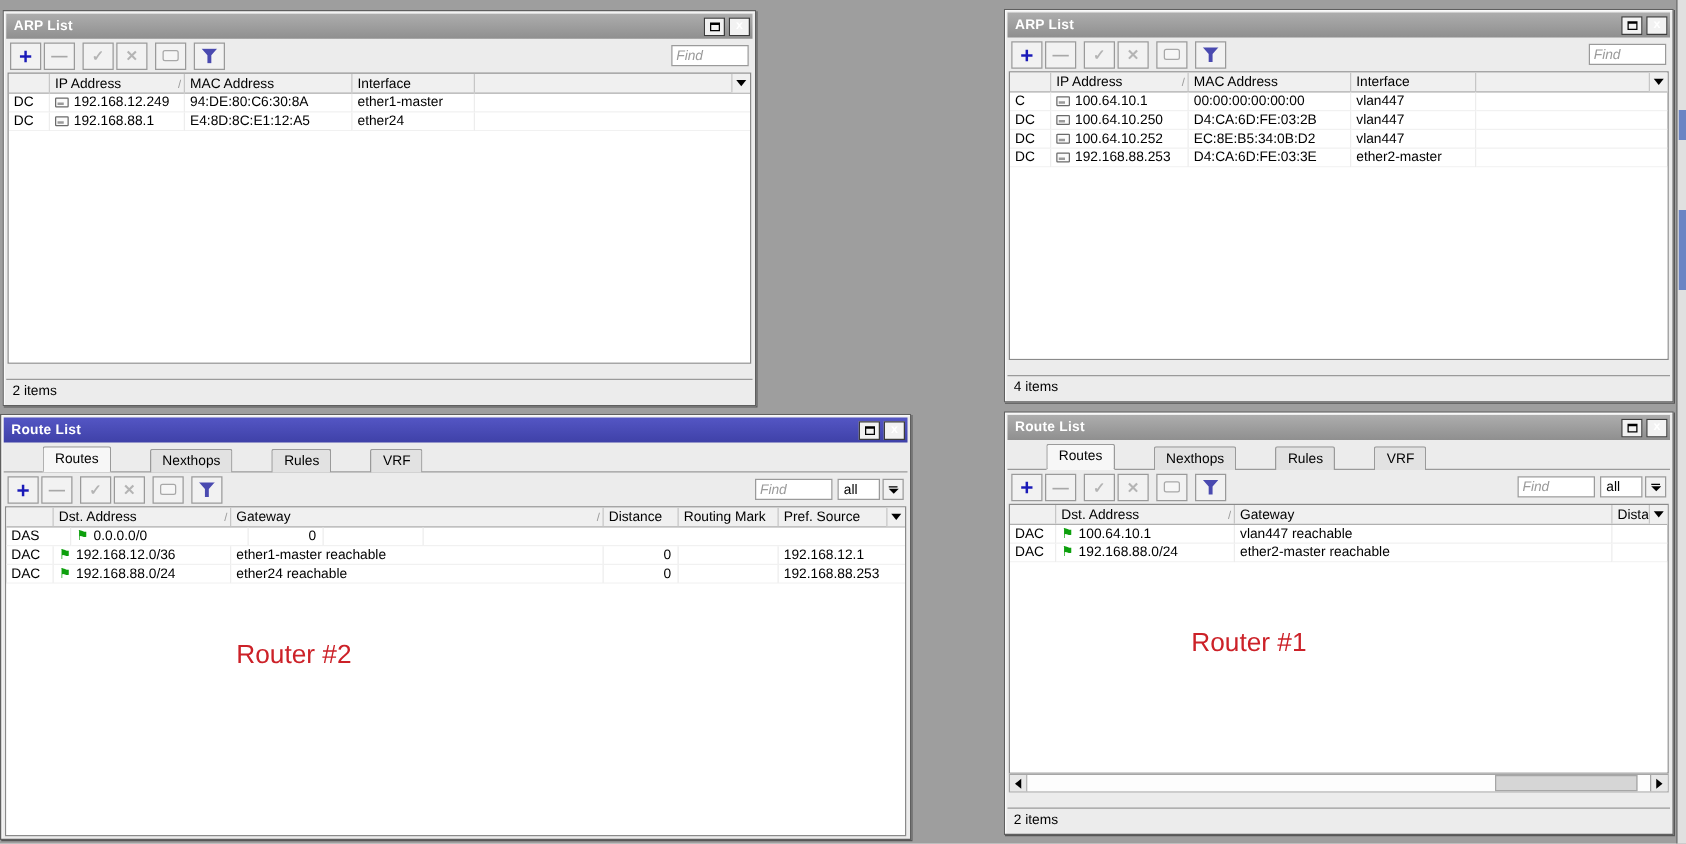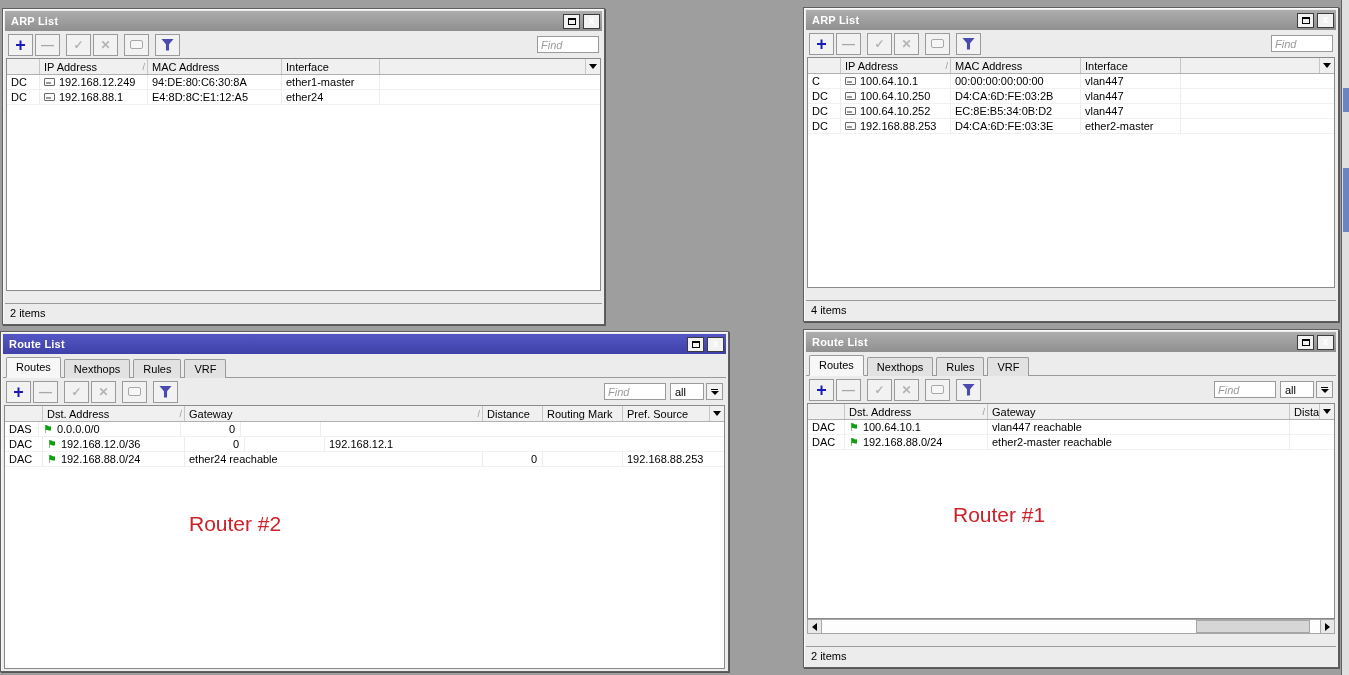--- a/index.html
+++ b/index.html
@@ -19,21 +19,21 @@
   .wbtn { width:17px; height:15px; background:#f2f2f2; border:1px solid #3c3c3c;
           display:flex; align-items:center; justify-content:center; margin-left:3px; cursor:pointer; }
   .max-glyph { width:8px; height:7px; border:1px solid #000; border-top-width:2px; }
   .close-glyph { font-size:10px; font-weight:bold; line-height:1; }
 
   
   .tabs { flex:0 0 23px; display:flex; align-items:flex-end; padding:2px 2px 0 3px;
           border-bottom:1px solid #9a9a9a; }
   .tab { padding:3px 9px 3px; border:1px solid #9a9a9a; border-bottom:none;
          background:#e2e2e2; margin-right:3px; border-radius:2px 2px 0 0;
-         position:relative; bottom:-1px; cursor:pointer; }
+         position:relative; bottom:-1px; cursor:pointer;margin-left:28px; }
   .tab.active { background:#f7f7f7; border-bottom:1px solid #f7f7f7; padding-bottom:4px; }
 
   
   .toolbar { flex:0 0 27px; display:flex; align-items:center; padding:2px 3px; }
   .tb-btn { width:25px; height:22px; background:#f2f2f2; border:1px solid #9a9a9a;
             display:flex; align-items:center; justify-content:center; margin-right:2px; cursor:pointer; }
   .tb-btn.sp { margin-left:4px; }
   .plus-glyph  { color:#1a1ab8; font-size:18px; font-weight:bold; line-height:14px; }
   .minus-glyph { color:#a8a8a8; font-size:13px; font-weight:bold; }
   .check-glyph { color:#b4b4b4; font-size:12px; font-weight:bold; }
@@ -331,35 +331,36 @@
             <span>Routing Mark</span>
           </span>
         <span class="hcell" style="flex:1;border-right:none">
             <span>Pref. Source</span>
           </span>
         <span class="harrow" style="width:15px">
             <span class="tri"></span>
           </span>
       </div>
       <div class="grow">
-        <span class="gcell" style="width:34px">DAS</span>
+        <span class="gcell" style="width:52px">DAS</span>
         <span class="gcell" style="width:142px">
             <span class="flag-icon">⚑</span>
             <span>0.0.0.0/0</span>
           </span>
         <span class="gcell num" style="width:60px">0</span>
         <span class="gcell" style="width:80px"></span>
         <span class="gcell" style="flex:1;border-right:none"></span>
       </div>
       <div class="grow">
         <span class="gcell" style="width:38px">DAC</span>
         <span class="gcell" style="width:142px">
             <span class="flag-icon">⚑</span>
             <span>192.168.12.0/36</span>
           </span>
+        <span class="gcell" style="width:298px">ether1-master reachable</span>
         <span class="gcell num" style="width:60px">0</span>
         <span class="gcell" style="width:80px"></span>
         <span class="gcell" style="flex:1;border-right:none">192.168.12.1</span>
       </div>
       <div class="grow">
         <span class="gcell" style="width:38px">DAC</span>
         <span class="gcell" style="width:142px">
             <span class="flag-icon">⚑</span>
             <span>192.168.88.0/24</span>
           </span>

